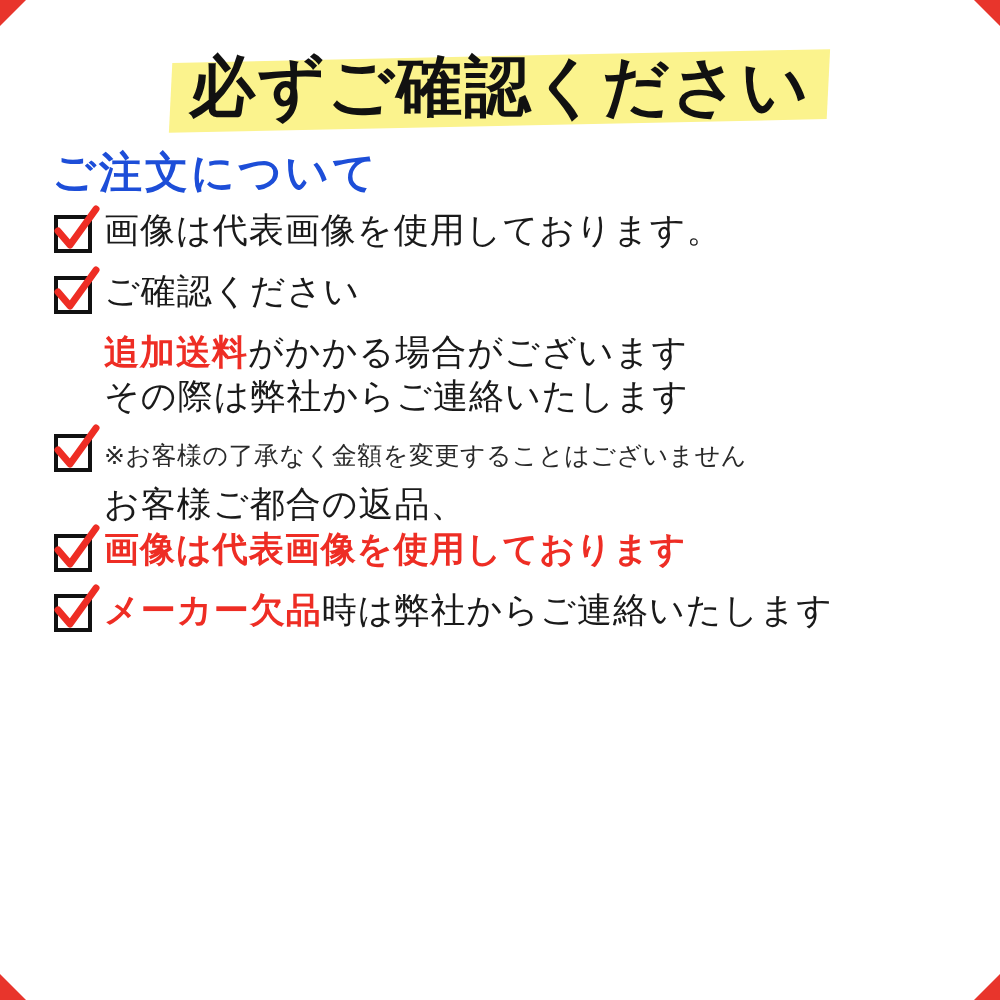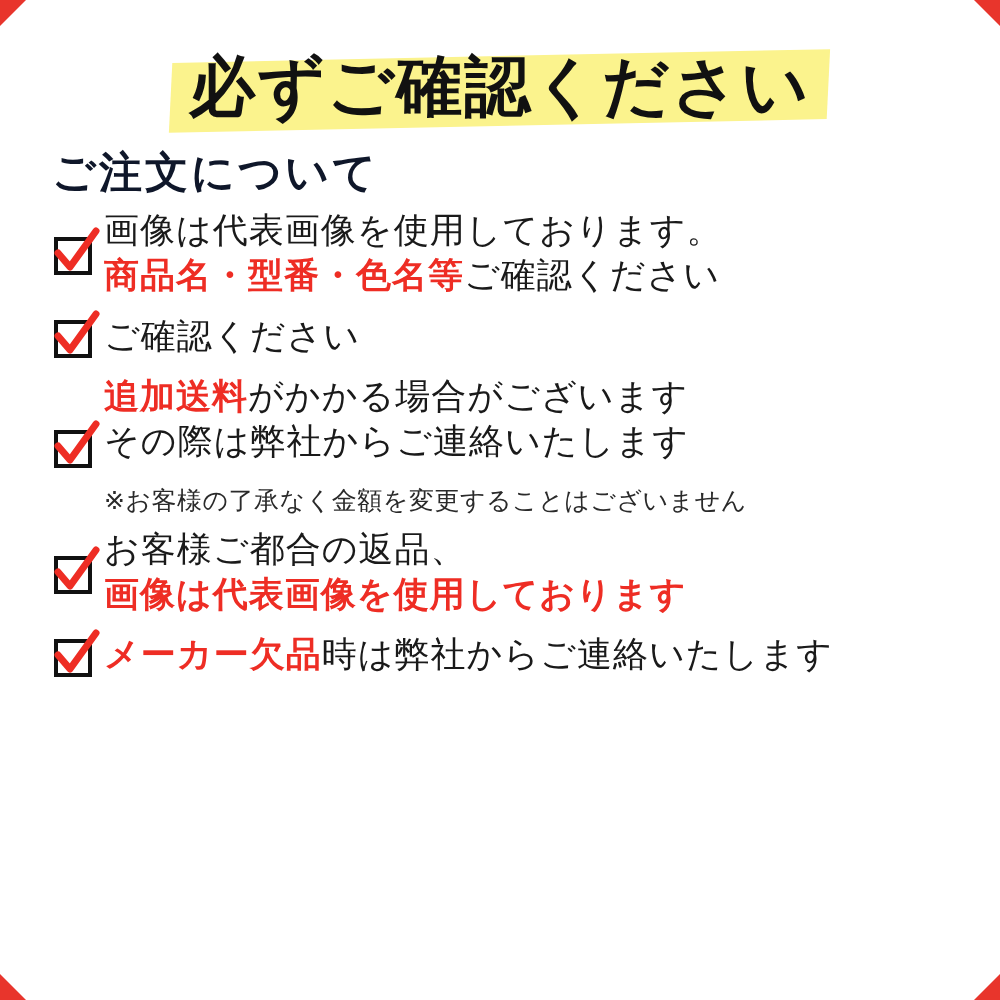--- a/index.html
+++ b/index.html
@@ -76,31 +76,31 @@
     z-index: 0;
   }
   .headline .hl-text {
     position: relative;
     z-index: 1;
   }
 
   .section-title {
     font-size: 43px;
     font-weight: bold;
-    color: #0f172a;
+    color: #1d4ed8;
     letter-spacing: 3px;
     margin: 8px 0 6px 12px;
   }
   .section-title.second {
     margin-top: 18px;
   }
 
   .item {
     display: flex;
-    align-items: center;
+    align-items: flex-end;
     margin: 0 0 16px 14px;
   }
   .item.tight {
     margin-bottom: 10px;
   }
 
   
   .checkbox {
     flex: 0 0 auto;
     width: 38px;
@@ -162,21 +162,20 @@
   <div class="section-title">ご注文について</div>
 
   <div class="item">
     <span class="checkbox">
       <svg viewBox="0 0 52 52" aria-hidden="true">
         <path d="M8 26 L20 40 L46 4" fill="none" stroke="#ee2d24" stroke-width="7" stroke-linecap="round" stroke-linejoin="round"></path>
       </svg>
     </span>
     <span class="lines">
       <div class="line">画像は代表画像を使用しております。</div>
-      <div class="line"><span class="red">商品名・型番・色名等</span><span>ご確認ください</span></div>
     </span>
   </div>
 
   <div class="item">
     <span class="checkbox">
       <svg viewBox="0 0 52 52" aria-hidden="true">
         <path d="M8 26 L20 40 L46 4" fill="none" stroke="#ee2d24" stroke-width="7" stroke-linecap="round" stroke-linejoin="round"></path>
       </svg>
     </span>
     <span class="lines">

